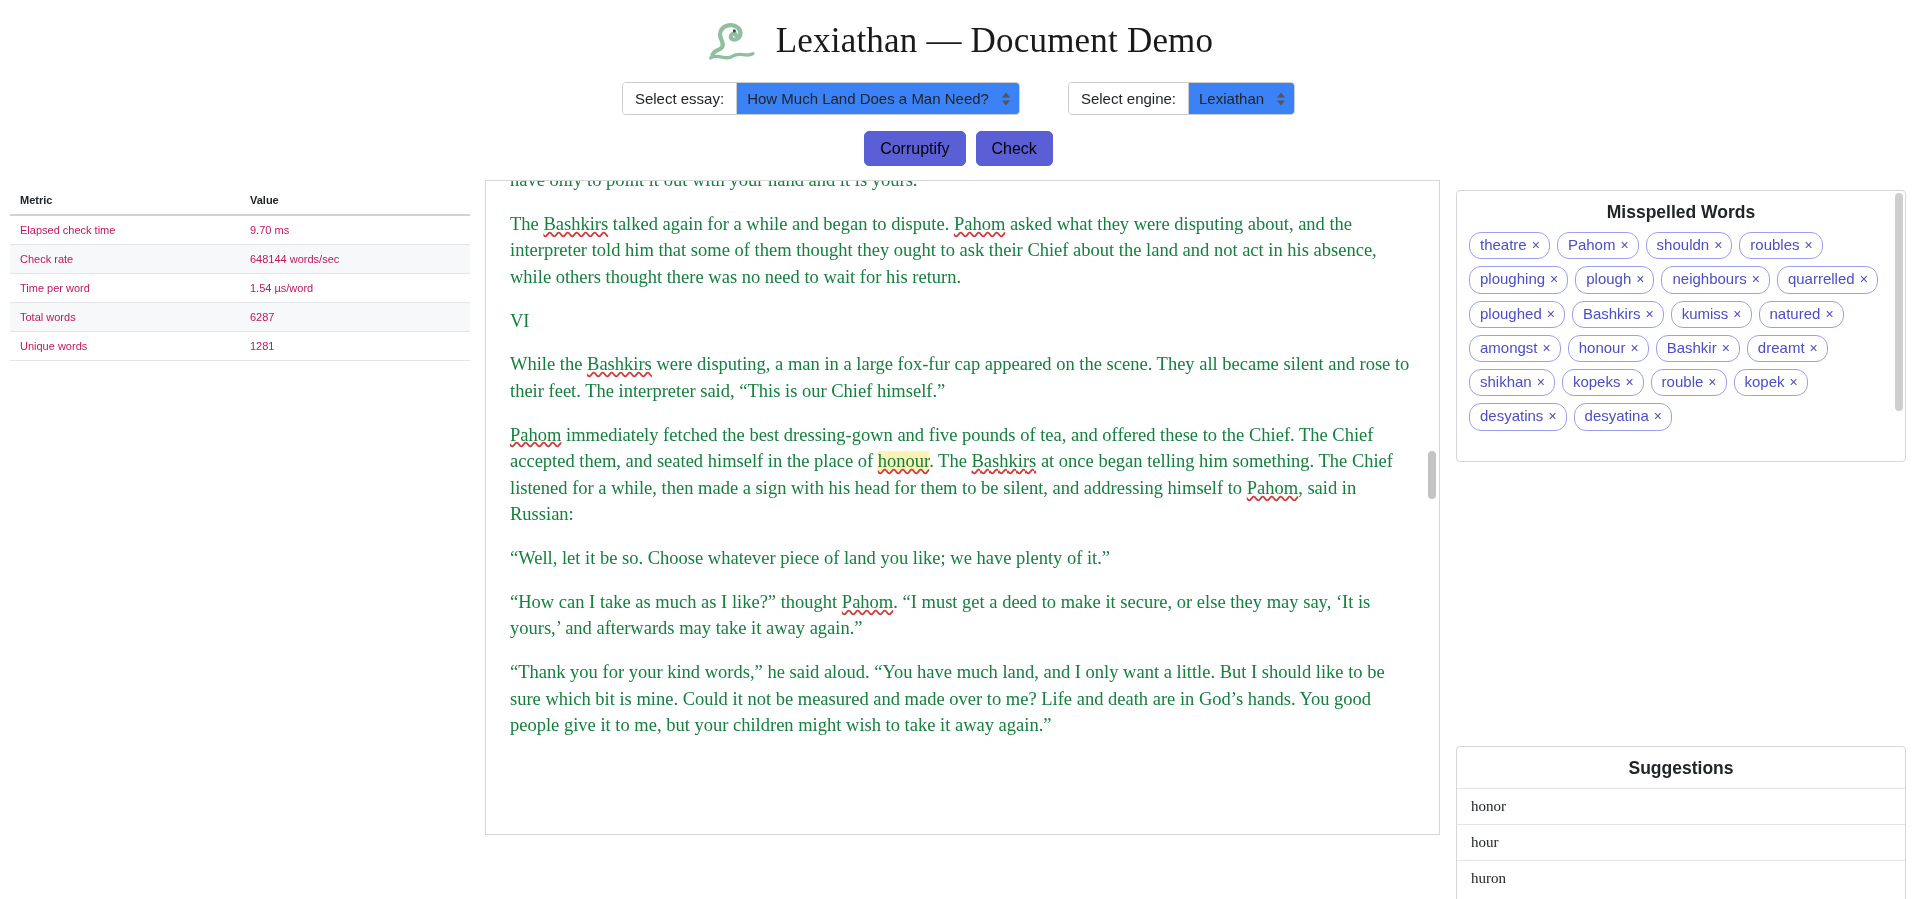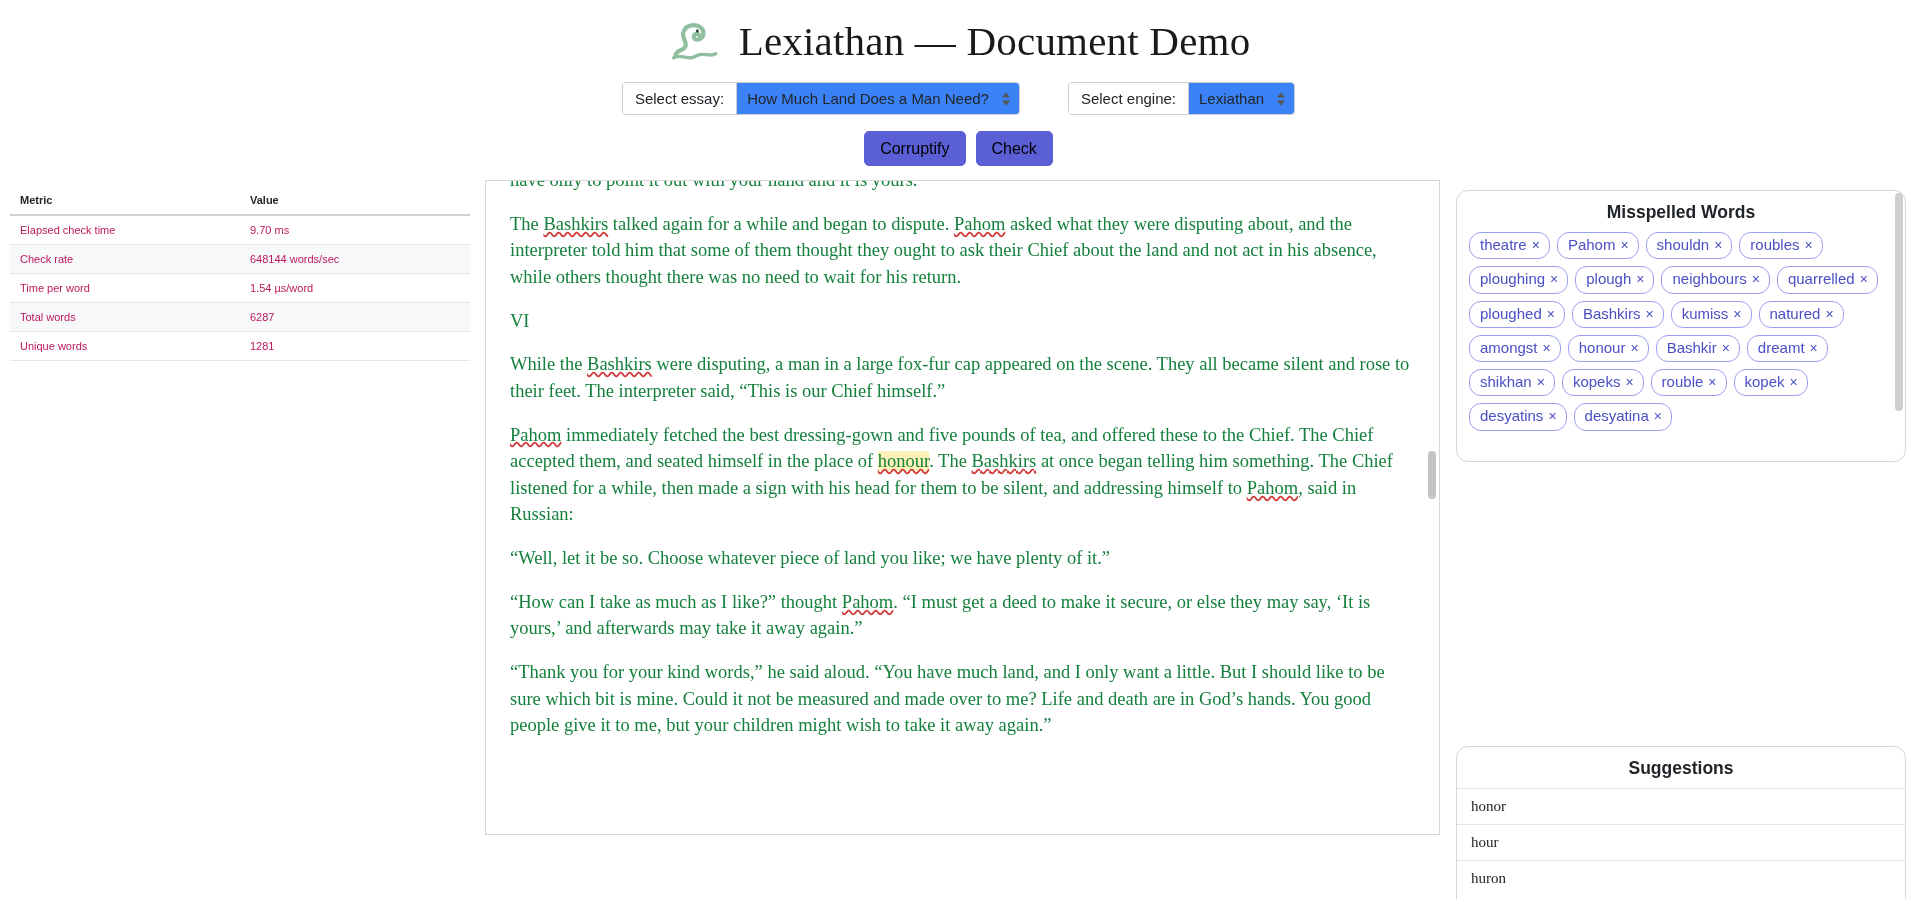--- a/index.html
+++ b/index.html
@@ -23,21 +23,21 @@
     padding-top: 10px;
     height: 72px;
   }
   .logo {
     width: 54px;
     height: 54px;
     flex: 0 0 auto;
   }
   .app-title {
     font-family: "Liberation Serif", serif;
-    font-size: 41px;
+    font-size: 35px;
     font-weight: 400;
     letter-spacing: 0.2px;
     color: #1a1a1a;
     white-space: nowrap;
   }
 
   
   .controls {
     display: flex;
     align-items: center;
@@ -196,21 +196,21 @@
     background: #c3c3c3;
     border-radius: 4px;
   }
 
   
   .panel {
     position: absolute;
     left: 1456px;
     width: 450px;
     border: 1px solid #d6d6d6;
-    border-radius: 12px;
+    border-radius: 4px;
     background: #fff;
   }
   .panel-title {
     text-align: center;
     font-weight: bold;
     font-size: 17.5px;
     padding: 11px 8px 9px 8px;
     color: #212529;
     font-family: "Liberation Sans", sans-serif;
   }

